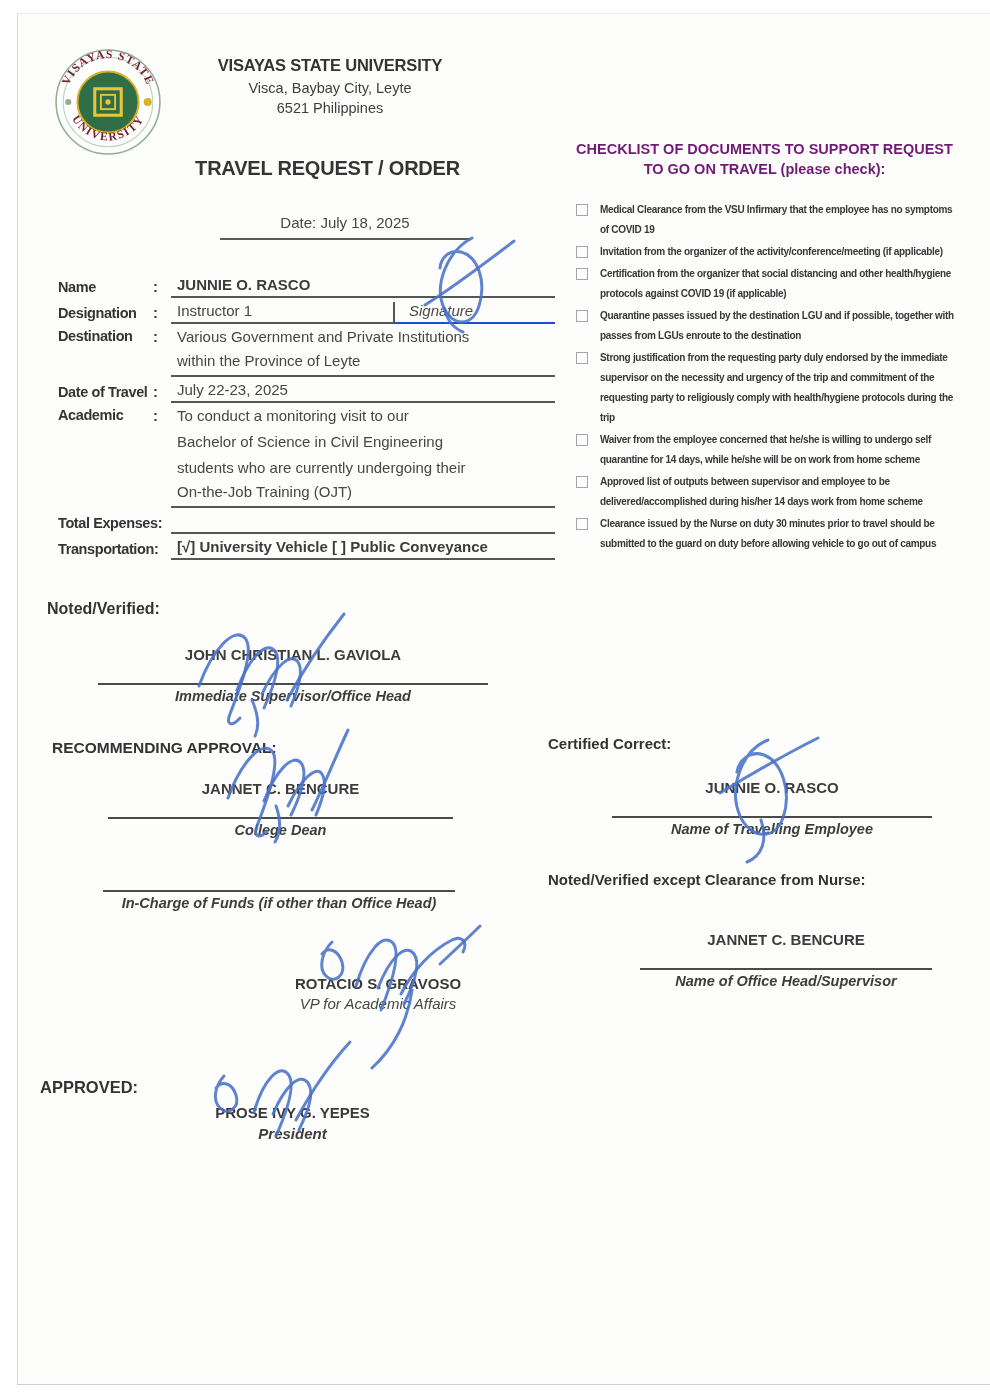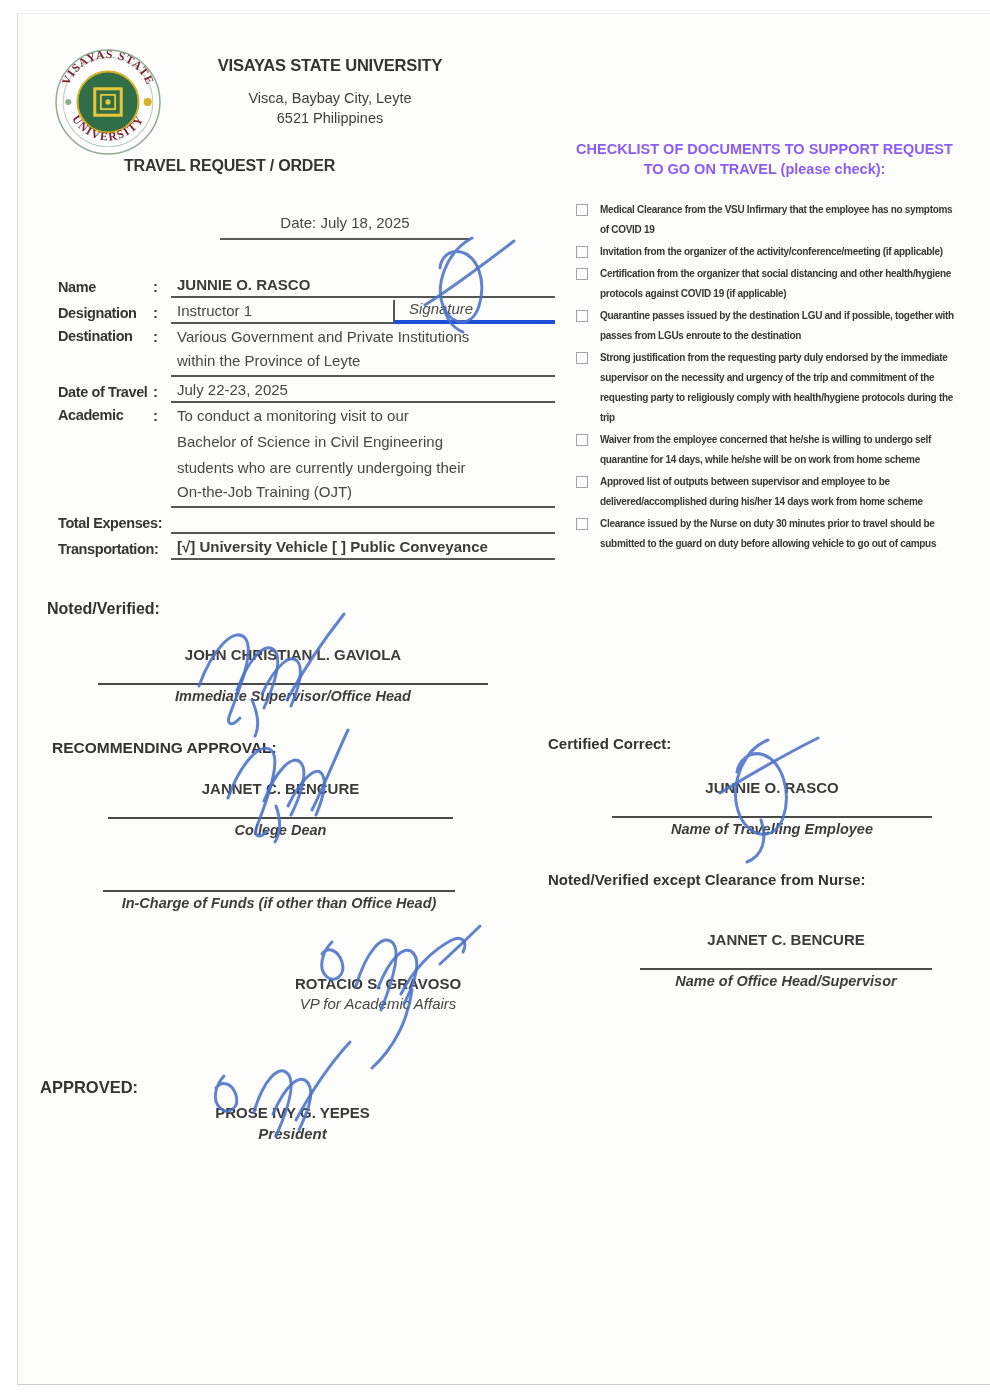--- a/index.html
+++ b/index.html
@@ -10,48 +10,48 @@
   .sheet{
     position:absolute;left:17px;top:13px;right:0px;bottom:14px;
     background:#fdfdfc;
     border-left:1px solid #d9d9d9;border-bottom:1px solid #cfcfcf;border-top:1px solid #ececec;
   }
   .abs{position:absolute;}
   
   .seal{left:52px;top:46px;width:112px;height:112px;}
   .hdr{left:150px;top:56px;width:360px;text-align:center;}
   .hdr .uname{font-weight:bold;font-size:16.5px;letter-spacing:-0.2px;color:#333;}
-  .hdr .uaddr{font-size:14.5px;line-height:20px;color:#3d3d3d;margin-top:13px;}
-  .doc-title{left:124px;top:157px;width:330px;text-align:left;font-weight:bold;font-size:16px;letter-spacing:-0.2px;color:#343434;}
+  .hdr .uaddr{font-size:14.5px;line-height:20px;color:#3d3d3d;margin-top:3px;}
+  .doc-title{left:130px;top:157px;width:330px;text-align:right;font-weight:bold;font-size:20px;letter-spacing:-0.2px;color:#343434;}
   .date-line{left:220px;top:214px;width:250px;text-align:center;font-size:15px;color:#474747;
              border-bottom:2px solid #5a5a5a;padding-bottom:7px;}
   
   .form{left:58px;top:272px;width:497px;font-size:15px;}
   .frow{display:flex;align-items:flex-end;min-height:26px;}
   .flabel{width:95px;font-weight:bold;font-size:14.5px;letter-spacing:-0.4px;color:#353535;white-space:nowrap;padding-bottom:3px;}
   .flabel.wide{width:113px;}
   .fcolon{width:18px;font-weight:bold;padding-bottom:3px;}
   .fval{flex:1;border-bottom:2px solid #565656;padding:0 0 3px 6px;color:#464646;white-space:nowrap;}
   .fval.bold{font-weight:bold;color:#3c3c3c;}
   .fblock{flex:1;display:flex;flex-direction:column;justify-content:flex-end;}
   .fline{height:26px;line-height:26px;padding-left:6px;color:#464646;white-space:nowrap;}
   .fline.last{border-bottom:2px solid #565656;height:25px;line-height:22px;}
   .desig-val{width:216px;flex:none;}
-  .sig-cell{flex:1;border-left:2px solid #565656;border-bottom:4px solid #1d4ed8;
+  .sig-cell{flex:1;border-left:2px solid #565656;border-bottom:2px solid #1d4ed8;
             font-style:italic;color:#4a4a4a;padding:0 0 3px 14px;}
   
   .label-b{font-weight:bold;color:#333;}
   .sig-block{text-align:center;}
   .sig-name{font-weight:bold;font-size:15px;color:#3c3c3c;padding-bottom:20px;border-bottom:2px solid #4a4a4a;white-space:nowrap;}
   .sig-title{font-style:italic;font-weight:bold;font-size:14.5px;color:#3d3d3d;padding-top:3px;}
   .sig-title.light{font-weight:normal;font-size:15px;color:#474747;line-height:19px;}
   .blank-line{height:22px;border-bottom:2px solid #4a4a4a;}
   .uline{text-decoration:underline;}
   
-  .chk-title{left:572px;top:139px;width:385px;text-align:center;font-weight:bold;font-size:14.5px;line-height:20px;color:#8b5cf6;}
+  .chk-title{left:572px;top:139px;width:385px;text-align:center;font-weight:bold;font-size:14.5px;line-height:20px;color:#701a75;}
   .chk-list{left:576px;top:200px;width:384px;}
   .chk-item{display:flex;gap:12px;margin-bottom:2px;}
   .chk-box{width:10px;height:10px;border:1.5px solid #a3a3ad;flex:none;margin-top:4px;background:#fdfdfc;}
   .chk-text{flex:1;font-weight:bold;font-size:10px;line-height:20px;letter-spacing:-0.3px;color:#373737;}
   
   .ink{position:absolute;left:0;top:0;pointer-events:none;}
   .ink path{fill:none;stroke:#4a72c8;stroke-width:3;stroke-linecap:round;stroke-linejoin:round;opacity:0.88;}
 </style>
 </head>
 <body>

